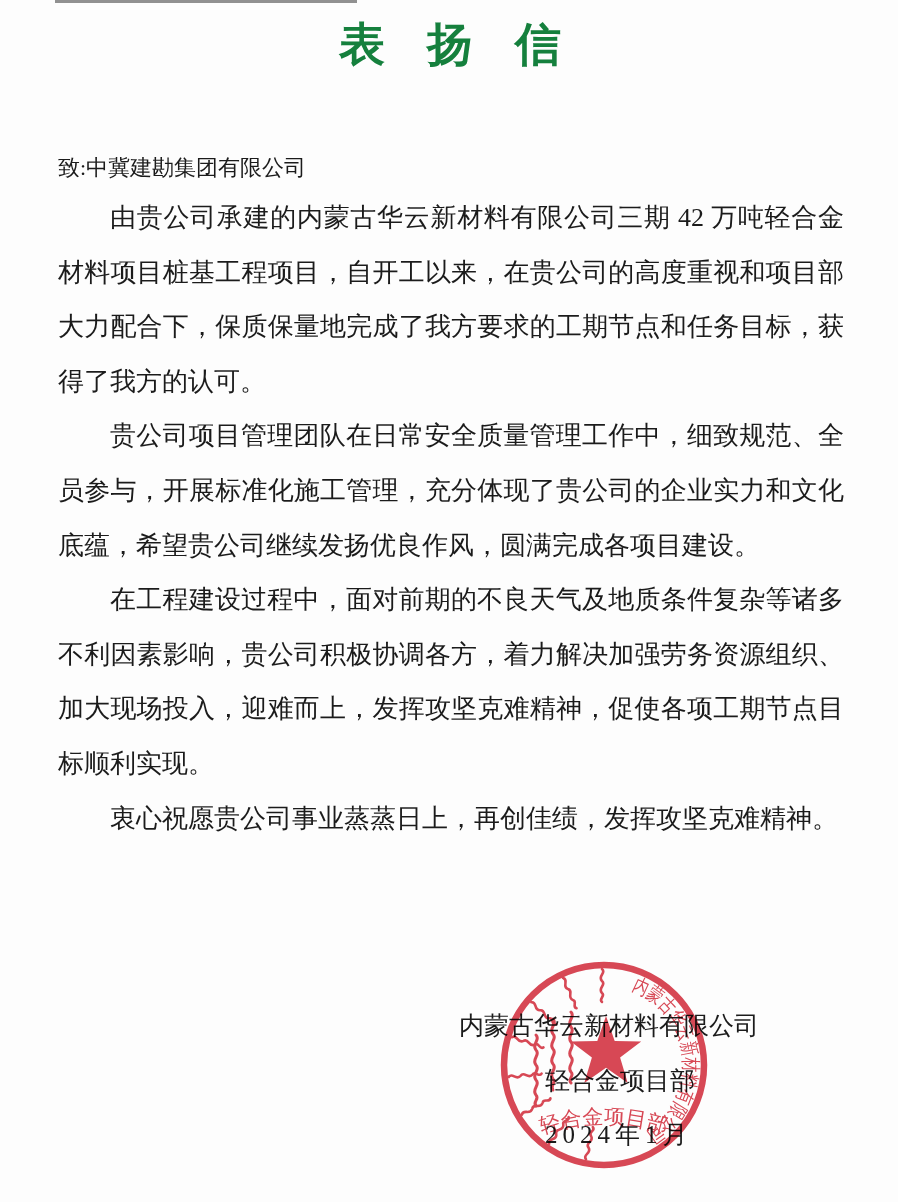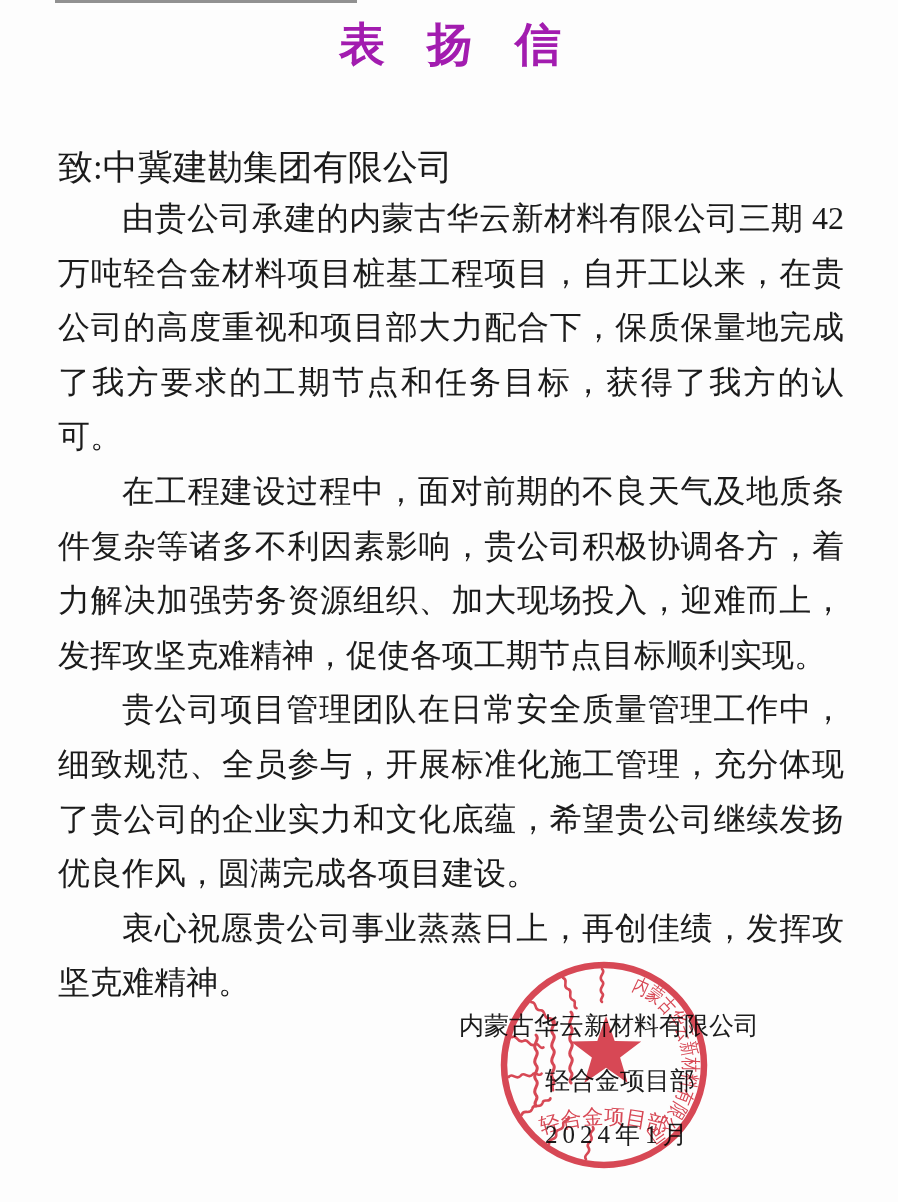--- a/index.html
+++ b/index.html
@@ -9,29 +9,29 @@
     font-family:"Liberation Serif","DejaVu Serif",serif; color:#1b1b1b;
   }
   .scan-strip {
     position:absolute; left:55px; top:0; width:302px; height:3px;
     background:#4a4a4a; opacity:.6;
   }
   .title {
     position:absolute; top:16px; left:0; width:100%;
     text-align:center; font-family:"Liberation Sans","DejaVu Sans",sans-serif;
     font-weight:bold; font-size:46px; letter-spacing:-2px; line-height:56px;
-    color:#a21caf;
+    color:#15803d;
   }
   .salutation {
     position:absolute; left:58px; top:141px;
-    font-size:35px; line-height:54px; white-space:nowrap;
+    font-size:22px; line-height:54px; white-space:nowrap;
   }
   .bodytext {
     position:absolute; left:58px; top:191px; width:786px;
-    font-size:32px; line-height:54.6px;
+    font-size:26px; line-height:54.6px;
     text-align:justify; text-justify:inter-ideograph; text-align-last:left;
   }
   .bodytext p { margin:0; text-indent:2em; }
   .sig { position:absolute; font-size:25px; line-height:40px; white-space:nowrap; }
   .sig-company { left:459px; top:1006px; }
   .sig-dept    { left:545px; top:1061px; }
   .sig-date    { left:545px; top:1115px; letter-spacing:5px; }
   .stamp {
     position:absolute; left:496px; top:957px;
     mix-blend-mode:multiply; opacity:.93;
@@ -43,22 +43,22 @@
 <div class="page">
 
   <div class="scan-strip"></div>
 
   <div class="title">表　扬　信</div>
 
   <div class="salutation">致:中冀建勘集团有限公司</div>
 
   <div class="bodytext">
     <p>由贵公司承建的内蒙古华云新材料有限公司三期 42 万吨轻合金材料项目桩基工程项目，自开工以来，在贵公司的高度重视和项目部大力配合下，保质保量地完成了我方要求的工期节点和任务目标，获得了我方的认可。</p>
+    <p>贵公司项目管理团队在日常安全质量管理工作中，细致规范、全员参与，开展标准化施工管理，充分体现了贵公司的企业实力和文化底蕴，希望贵公司继续发扬优良作风，圆满完成各项目建设。</p>
     <p>在工程建设过程中，面对前期的不良天气及地质条件复杂等诸多不利因素影响，贵公司积极协调各方，着力解决加强劳务资源组织、加大现场投入，迎难而上，发挥攻坚克难精神，促使各项工期节点目标顺利实现。</p>
-    <p>贵公司项目管理团队在日常安全质量管理工作中，细致规范、全员参与，开展标准化施工管理，充分体现了贵公司的企业实力和文化底蕴，希望贵公司继续发扬优良作风，圆满完成各项目建设。</p>
     <p>衷心祝愿贵公司事业蒸蒸日上，再创佳绩，发挥攻坚克难精神。</p>
   </div>
 
   <div class="sig sig-company">内蒙古华云新材料有限公司</div>
   <div class="sig sig-dept">轻合金项目部</div>
   <div class="sig sig-date">2024年1月</div>
 
   <svg class="stamp" width="216" height="216" viewBox="0 0 216 216">
     <defs>
       <path id="arcPath" d="M 135.4,32.8 A 80,80 0 0 1 148,177.3" fill="none"></path>

